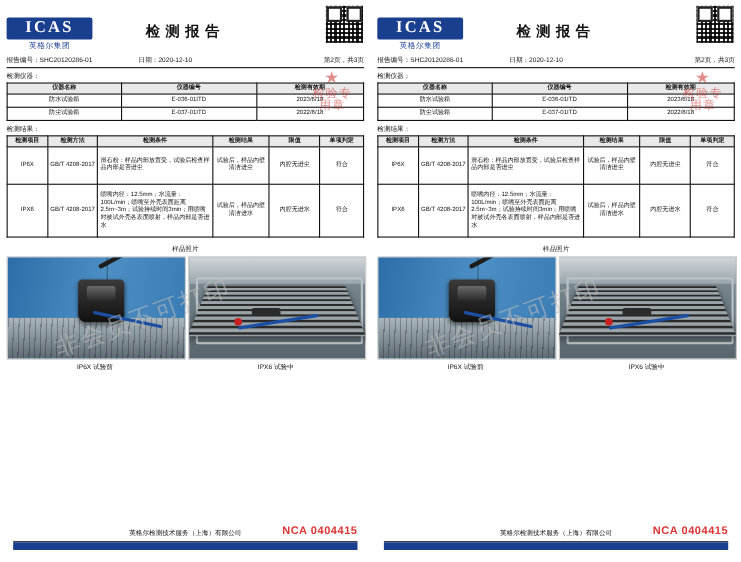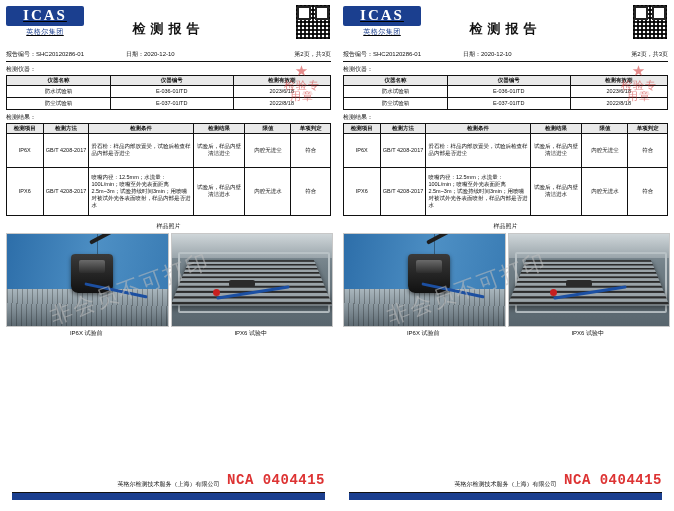--- a/index.html
+++ b/index.html
@@ -11,21 +11,21 @@
   .sheet{
     position:absolute;top:0;width:337px;height:511px;background:#fff;
     box-sizing:border-box;
   }
   .sheet.left{left:0;}
   .sheet.right{left:337px;}
   .inner{position:absolute;left:6px;top:4px;width:325px;height:500px;}
 
   
   .hdr{position:relative;height:44px;}
-  .logo{position:absolute;left:0;top:2px;width:78px;text-decoration:underline;}
+  .logo{position:absolute;left:0;top:12px;width:78px;}
   .logo-box{
     background:#1b3f8f;color:#fff;font-weight:bold;font-size:15px;
     letter-spacing:2px;text-align:center;padding:1px 0 2px 0;border-radius:2px;
     font-family:"Liberation Serif",serif;
   }
   .logo-sub{color:#1b3f8f;font-size:7px;text-align:center;margin-top:1px;letter-spacing:0.5px;}
   .qr{
     position:absolute;right:0;top:0;width:34px;height:34px;
     background:
       repeating-linear-gradient(90deg,#222 0 2px,#fff 2px 4px),
@@ -128,22 +128,22 @@
     pointer-events:none;
   }
   .stamp .star{font-size:15px;display:block;}
 
   
   .footer{position:absolute;left:6px;right:6px;bottom:4px;}
   .fcomp{text-align:center;font-size:6px;color:#111;margin-bottom:3px;}
   .fbar{position:relative;border-top:1px solid #111;padding-top:2px;}
   .fbar .fl{font-size:4.6px;color:#111;}
   .nca{
-    position:absolute;right:0;bottom:12px;color:#d33;font-size:14px;font-weight:bold;
-    font-family:Liberation Mono, monospace;letter-spacing:.5px;
+    position:absolute;right:0;bottom:12px;color:#d33;font-size:10px;font-weight:bold;
+    font-family:Liberation Sans, sans-serif;letter-spacing:.5px;
   }
   .blueband{position:absolute;left:0;right:0;bottom:0;height:7px;background:#1b3f8f;}
 </style>
 </head>
 <body>
 
 <div class="sheet left">
   <div class="inner">
 
     <div class="hdr">

